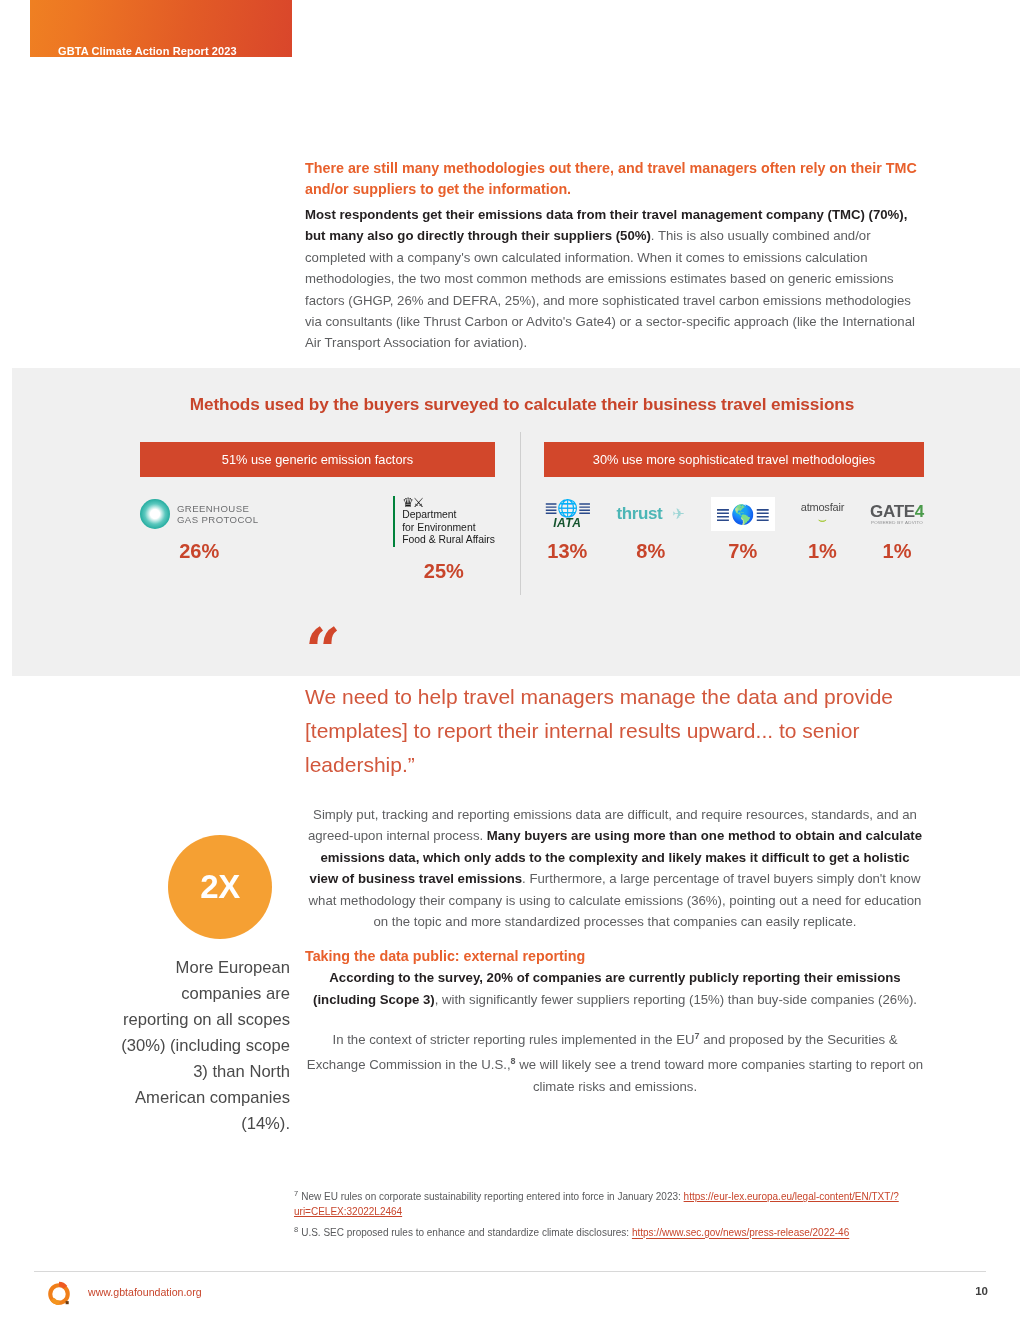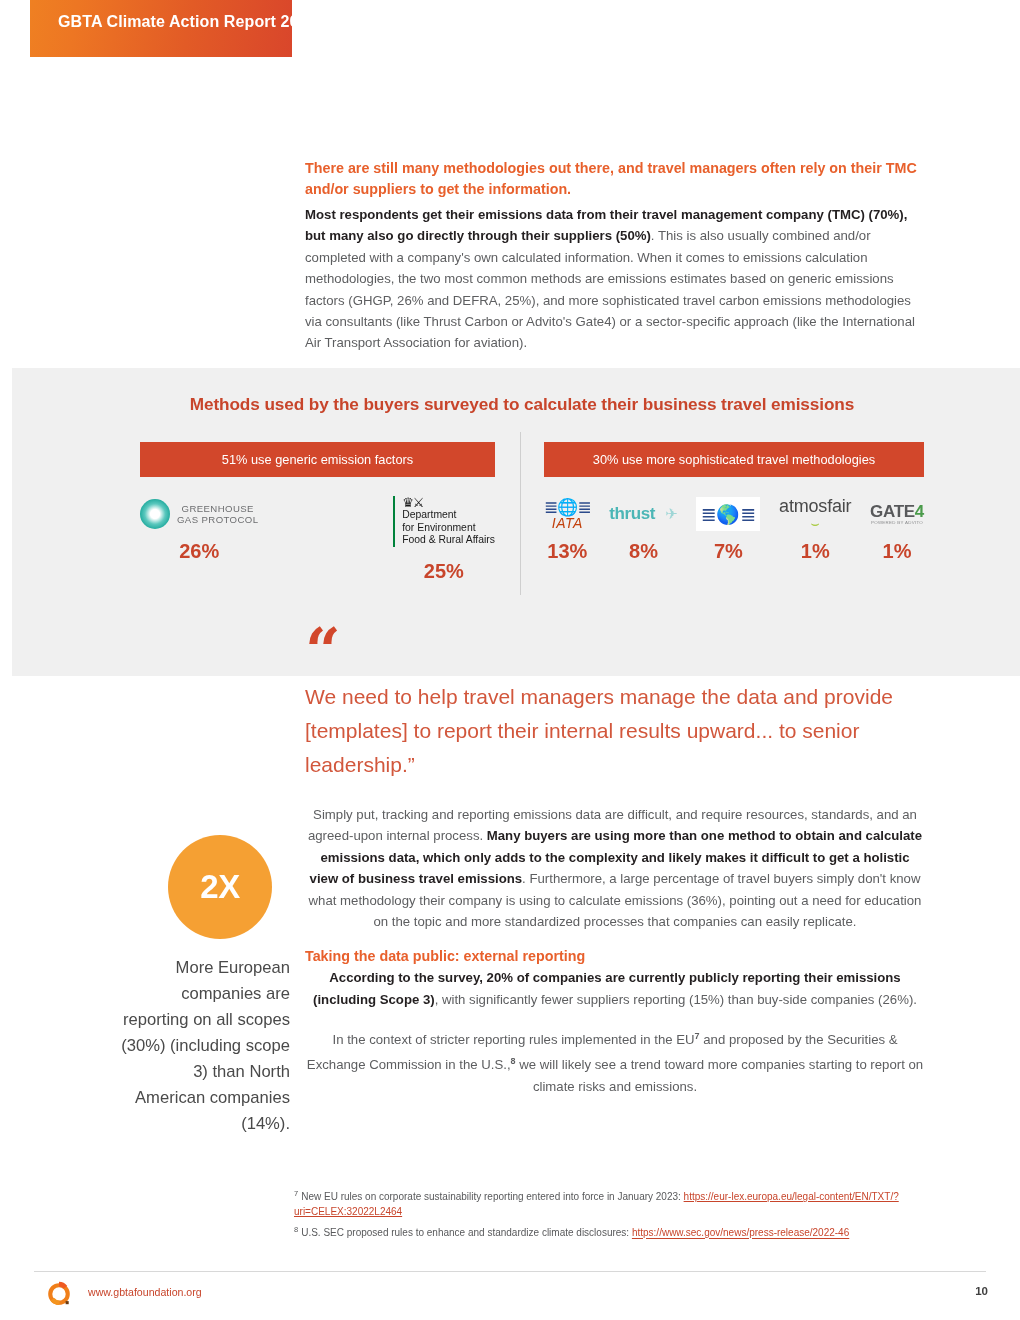--- a/index.html
+++ b/index.html
@@ -21,22 +21,22 @@
     position: absolute;
     left: 30px;
     top: 0;
     width: 262px;
     height: 57px;
     background: linear-gradient(100deg, #ef8022 0%, #ed7623 18%, #e25b26 60%, #d9462b 100%);
   }
   .header-banner-title {
     position: absolute;
     left: 28px;
-    top: 13px;
-    font-size: 16px;
+    top: 45px;
+    font-size: 11px;
     font-weight: bold;
     color: #ffffff;
     letter-spacing: 0.1px;
     white-space: nowrap;
   }
 
   
   .intro-block {
     position: absolute;
     left: 305px;
@@ -129,50 +129,50 @@
   }
 
   
   .ghg-logo { display: flex; align-items: center; gap: 7px; }
   .ghg-orb {
     width: 30px; height: 30px; border-radius: 50%;
     background: radial-gradient(circle at 50% 50%, #ffffff 0%, #ffffff 22%, #5bc8be 48%, #1aa79a 75%, #0f8e84 100%);
   }
   .ghg-text {
     font-size: 9.6px; color: #6d6e70; line-height: 11.5px;
-    letter-spacing: 0.4px; text-align: center; white-space: nowrap;
+    letter-spacing: 0.4px; text-align: left; white-space: nowrap;
   }
 
   
   .defra-logo { display: flex; align-items: stretch; gap: 7px; }
   .defra-bar { width: 2.5px; background: #00823b; }
   .defra-inner { text-align: left; }
   .defra-crest { font-size: 13px; line-height: 13px; color: #1a1a1a; letter-spacing: -1px; }
   .defra-text { font-size: 10.4px; color: #1a1a1a; line-height: 12.6px; white-space: nowrap; }
 
   
   .iata-logo { text-align: center; line-height: 1; }
   .iata-wing { font-size: 17px; color: #2b4a8b; letter-spacing: -1px; }
-  .iata-word { font-size: 14px; font-weight: normal; font-style: italic; color: #c2410c; letter-spacing: 0.5px; }
+  .iata-word { font-size: 12px; font-weight: bold; font-style: italic; color: #14532d; letter-spacing: 0.5px; }
 
   
   .thrust-logo { display: flex; align-items: center; gap: 10px; }
   .thrust-word { font-size: 17px; font-weight: bold; color: #4cb6b6; letter-spacing: -0.4px; }
   .thrust-plane { font-size: 15px; color: #9fd6d6; }
 
   
   .icao-logo {
     background: #ffffff; width: 64px; height: 34px;
     display: flex; align-items: center; justify-content: center;
   }
   .icao-mark { font-size: 19px; color: #2b4a8b; line-height: 1; }
 
   
   .atmos-logo { text-align: center; line-height: 1.1; }
-  .atmos-word { font-size: 18px; color: #4a4a4a; letter-spacing: -0.2px; }
+  .atmos-word { font-size: 11px; color: #4a4a4a; letter-spacing: -0.2px; }
   .atmos-swoosh { font-size: 14px; color: #9ac21c; margin-top: -1px; }
 
   
   .gate-logo { text-align: center; line-height: 1.05; }
   .gate-word { font-size: 17px; font-weight: bold; color: #58595b; letter-spacing: -0.3px; }
   .gate-four { color: #4b9b4b; }
   .gate-sub { font-size: 4.4px; color: #8b8c8e; letter-spacing: 0.3px; }
 
   
   .quote-wrap { position: absolute; left: 305px; top: 634px; width: 615px; }

